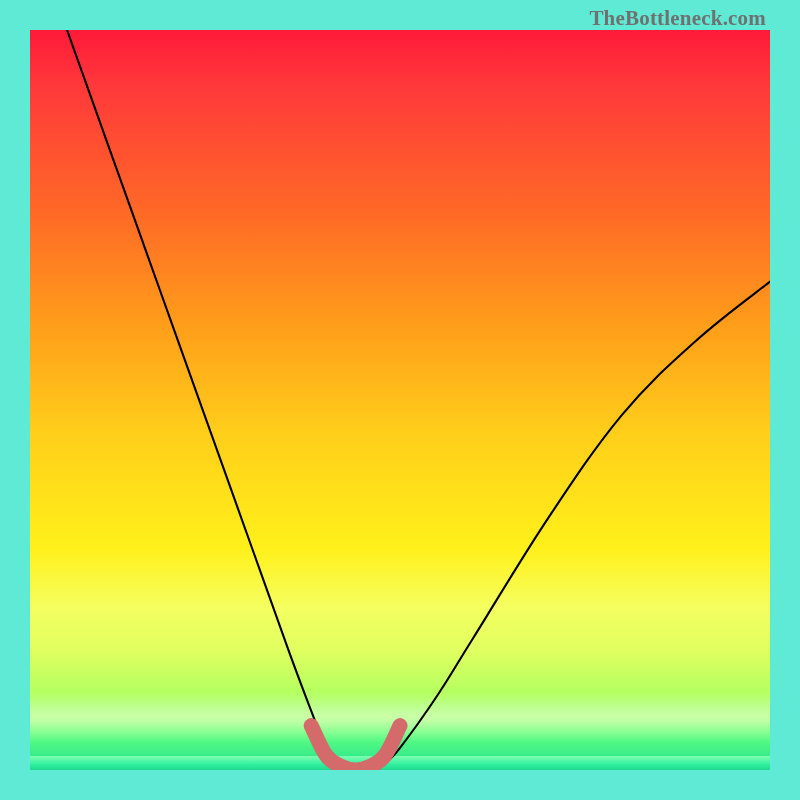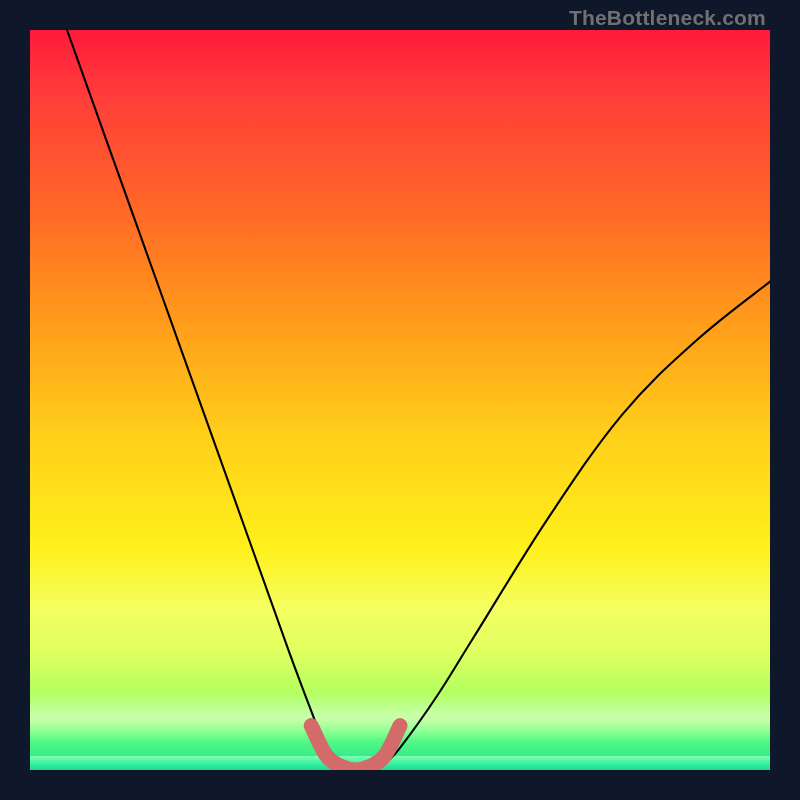--- a/index.html
+++ b/index.html
@@ -8,21 +8,22 @@
     width: 800px;
     height: 800px;
     background: #000;
     overflow: hidden;
     font-family: Arial, Helvetica, sans-serif;
   }
   .frame {
     position: relative;
     width: 800px;
     height: 800px;
-    background: #0f172a;
+    background: #5eead4;
+    font-family: Liberation Serif, serif;
   }
   .plot-area {
     position: absolute;
     left: 30px;
     top: 30px;
     width: 740px;
     height: 740px;
     
     background: linear-gradient(to bottom,
       #ff1a3a 0%,

